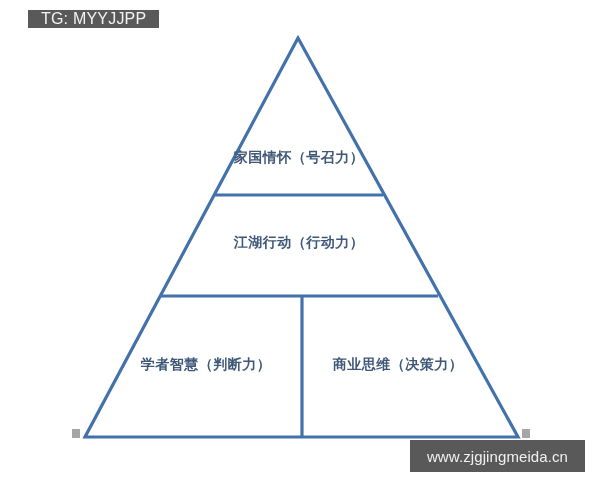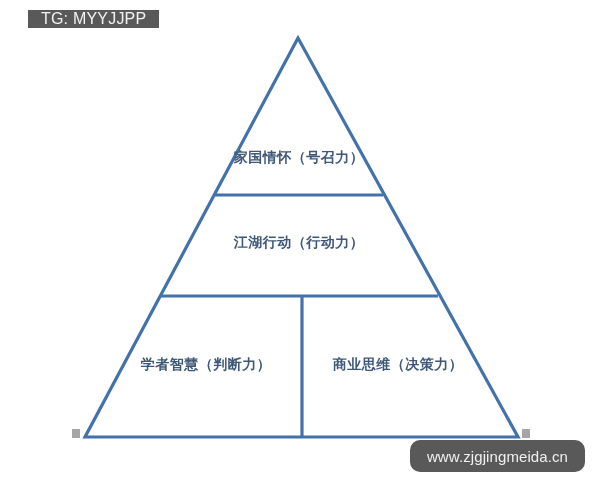--- a/index.html
+++ b/index.html
@@ -50,21 +50,20 @@
     height: 32px;
     display: flex;
     align-items: center;
     justify-content: center;
     background: #595959;
     color: #f0f0f0;
     font-size: 15px;
     letter-spacing: 0.1px;
     white-space: nowrap;
     z-index: 20;
-    border-radius: 10px;
   }
 
   
   .pyramid-svg {
     position: absolute;
     left: 0;
     top: 0;
     width: 600px;
     height: 480px;
     z-index: 5;

